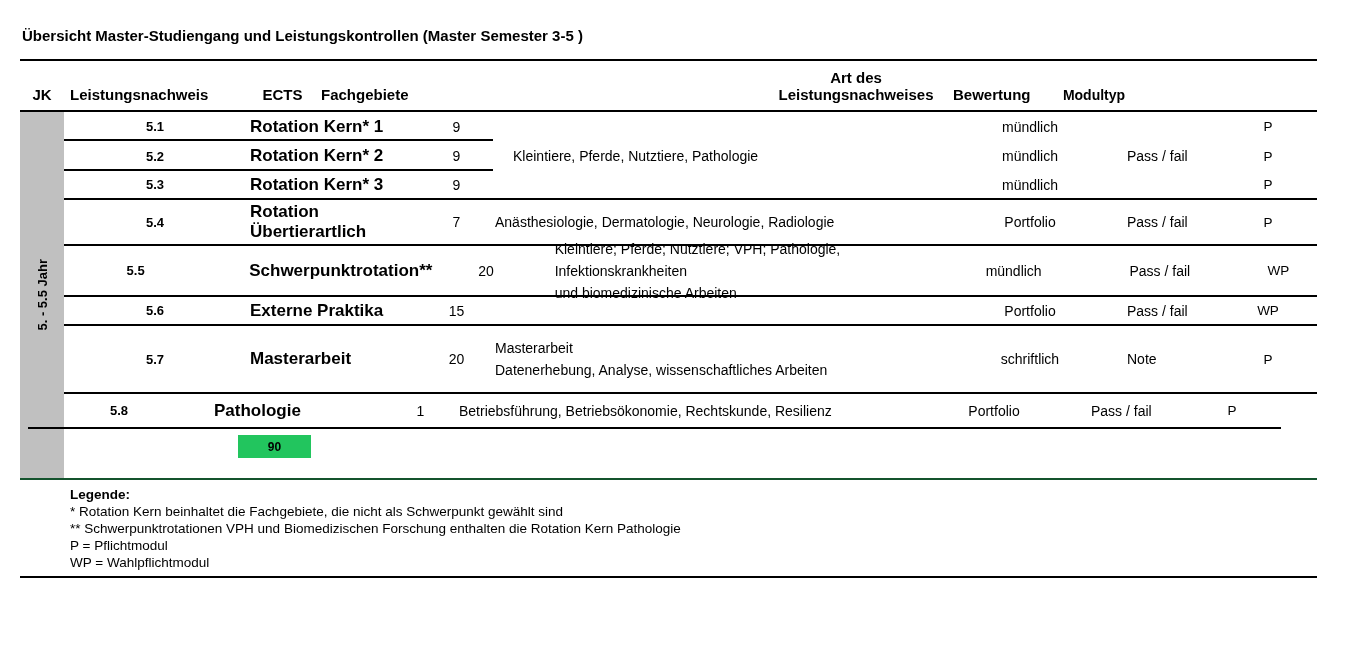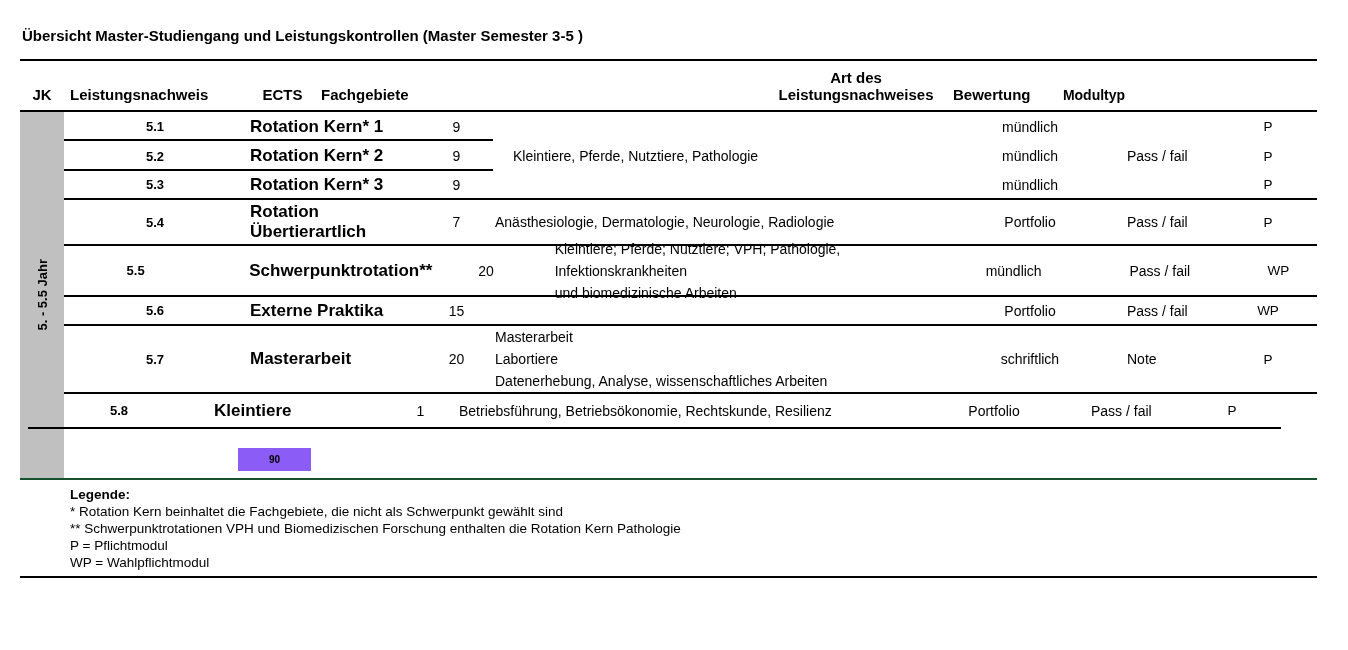--- a/index.html
+++ b/index.html
@@ -38,21 +38,21 @@
   .c-fach.indent { padding-left:20px; }
   .c-art  { width:180px; text-align:center; }
   .c-bew  { width:99px;  padding-left:7px; }
   .c-typ  { width:98px;  text-align:center; font-size:13.5px; }
 
   .r51 { height:29px; } .r52 { height:30px; } .r53 { height:29px; }
   .r54 { height:46px; } .r55 { height:51px;gap:38px; } .r56 { height:29px; }
   .r57 { height:68px; } .r58 { height:35px;margin-left:8px; }
   .rtotal { height:49px; align-items:flex-start; }
   .rtotal .c-ln { padding-top:6px; font-size:13.5px; }
-  .ects-total-box { margin-top:19px; width:73px; height:23px; background:#8b5cf6; display:flex; align-items:center; justify-content:center; font-weight:bold; font-size:10px; }
+  .ects-total-box { margin-top:6px; width:73px; height:23px; background:#22c55e; display:flex; align-items:center; justify-content:center; font-weight:bold; font-size:12px; }
 
   
   .legend { padding:6px 0 5px 50px; border-bottom:2px solid #000; font-size:13.5px; line-height:17px; }
   .legend .lg-head { font-weight:bold; }
 </style>
 </head>
 <body>
 
 <div class="page">
 
@@ -142,31 +142,30 @@
         <div class="c-bew">Pass / fail</div>
         <div class="c-typ">WP</div>
       </div>
 
       <div class="row r57 bline">
         <div class="c-ln">5.7</div>
         <div class="c-mod">Masterarbeit</div>
         <div class="c-ects">20</div>
         <div class="c-fach">
           <div>Masterarbeit</div>
-          <div>Labortiere</div>
           <div>Datenerhebung, Analyse, wissenschaftliches Arbeiten</div>
         </div>
         <div class="c-art">schriftlich</div>
         <div class="c-bew">Note</div>
         <div class="c-typ">P</div>
       </div>
 
       <div class="row r58 bline">
         <div class="c-ln">5.8</div>
-        <div class="c-mod">Kleintiere</div>
+        <div class="c-mod">Pathologie</div>
         <div class="c-ects">1</div>
         <div class="c-fach">Betriebsführung, Betriebsökonomie, Rechtskunde, Resilienz</div>
         <div class="c-art">Portfolio</div>
         <div class="c-bew">Pass / fail</div>
         <div class="c-typ">P</div>
       </div>
 
       <div class="row rtotal">
         <div class="c-mod"></div>
         <div class="c-ects">

